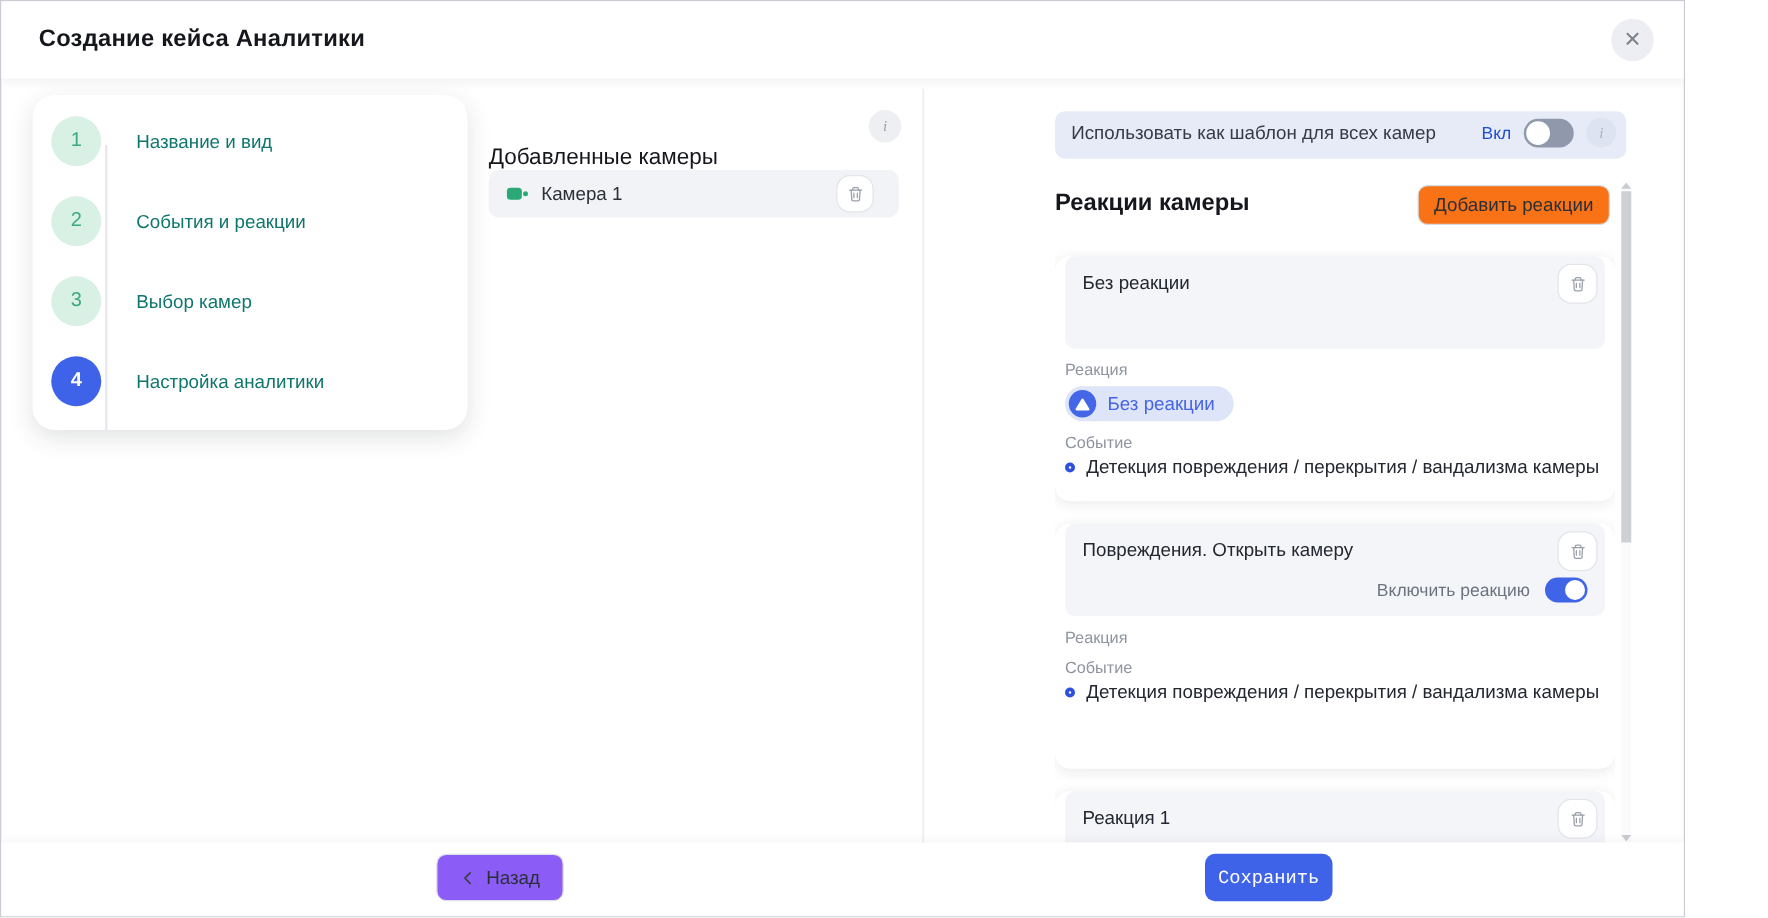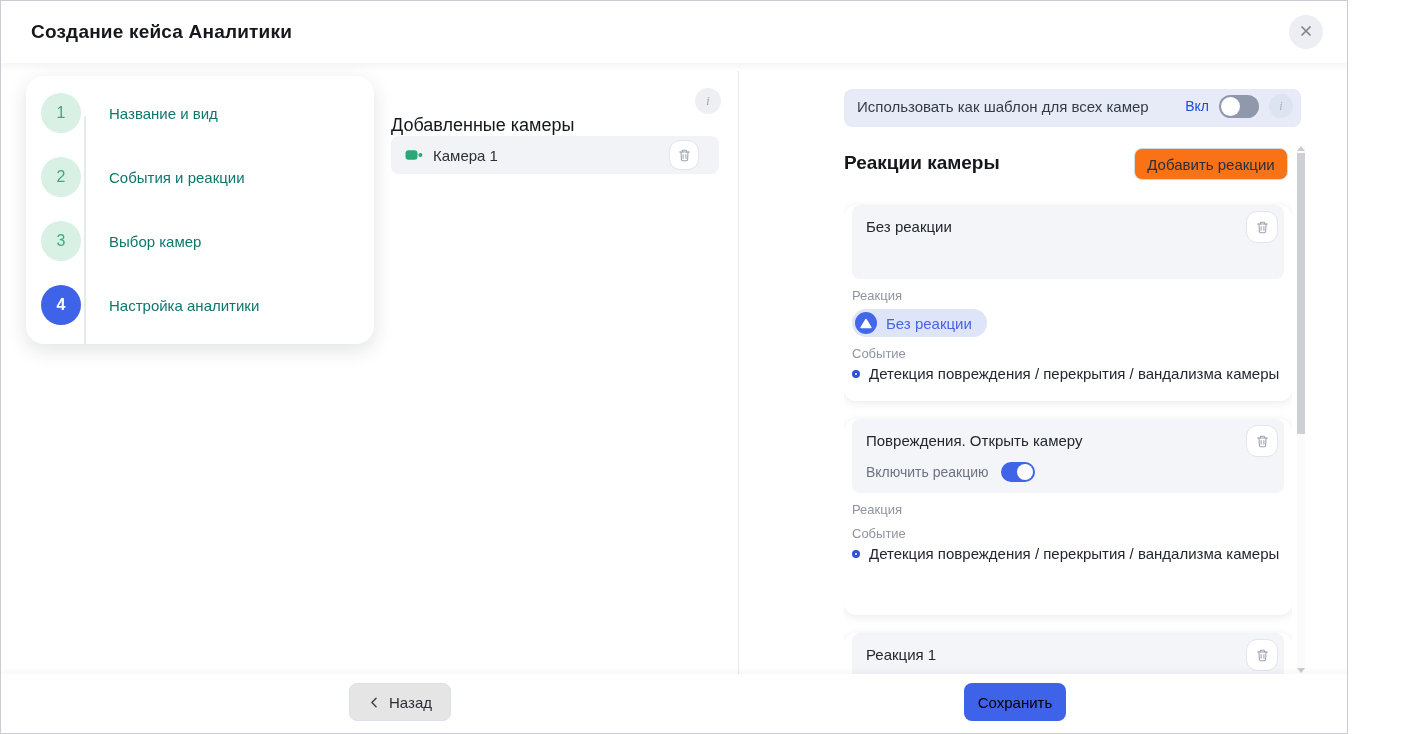--- a/index.html
+++ b/index.html
@@ -91,21 +91,21 @@
     position:relative; width:448px; height:196px; margin-bottom:18px;
     background:#fff; border-radius:12px;
     box-shadow: 0 2px 10px rgba(30,35,45,.09);
   }
   .rcard .head {
     margin:8px; height:74px; background:#f4f5f9; border-radius:8px;
     padding:13px 14px; position:relative;
   }
   .rcard .head .card-title { font-size:15px; color:#23272f; }
   .rcard .head .trash-btn { position:absolute; top:6px; right:6px; width:32px; height:32px; }
-  .enable-row { display:flex; align-items:center; gap:12px; margin-top:13px; }
+  .enable-row { display:flex; align-items:center; gap:12px; margin-top:13px;justify-content:flex-end; }
   .enable-row .enable-label { font-size:14px; color:#6b7280; }
   .toggle-on { width:34px; height:20px; border-radius:10px; background:#4064e8; position:relative; cursor:pointer; border:none; }
   .toggle-on .knob { position:absolute; right:2px; top:2px; width:16px; height:16px; border-radius:50%; background:#fff; }
 
   .fld-label { font-size:13px; color:#8e94a0; margin:9px 8px 0; }
   .chip-row { margin:6px 8px 0; }
   .chip {
     display:inline-flex; align-items:center; gap:9px;
     background:#dfe5f8; border-radius:15px; padding:3px 15px 3px 3px;
     border:none; cursor:pointer; font-family:inherit;
@@ -127,28 +127,28 @@
     border-left:4px solid transparent; border-right:4px solid transparent; border-top:5px solid #c9ccd1; cursor:pointer; }
   .sb-thumb { position:absolute; top:7px; left:0; width:8px; height:281px; background:#cdd0d4; cursor:pointer; }
 
   
   .ftr {
     position:absolute; left:0; right:0; bottom:0; height:59px; background:#fff; z-index:6;
     box-shadow: 0 -3px 7px rgba(25,30,40,.04);
   }
   .back-btn {
     position:absolute; left:348px; top:9px; height:38px; width:102px;
-    background:#e5e5e5; border:1px solid #dbdfe6; border-radius:8px;
+    background:#8b5cf6; border:1px solid #dbdfe6; border-radius:8px;
     display:flex; align-items:center; justify-content:center; gap:8px;
     font-size:15px; color:#2a2f38; cursor:pointer; font-family:inherit;
   }
   .save-btn {
     position:absolute; left:963px; top:9px; height:38px; width:102px;
     background:#3f63e8; border:none; border-radius:8px;
-    color:#000000; font-size:15px; cursor:pointer; font-family:Liberation Sans, sans-serif;
+    color:#ffffff; font-size:15px; cursor:pointer; font-family:Liberation Mono, monospace;
   }
 </style>
 </head>
 <body>
 
 <div class="app">
 
   <div class="hdr">
     <h1>Создание кейса Аналитики</h1>
     <button class="close-btn">

